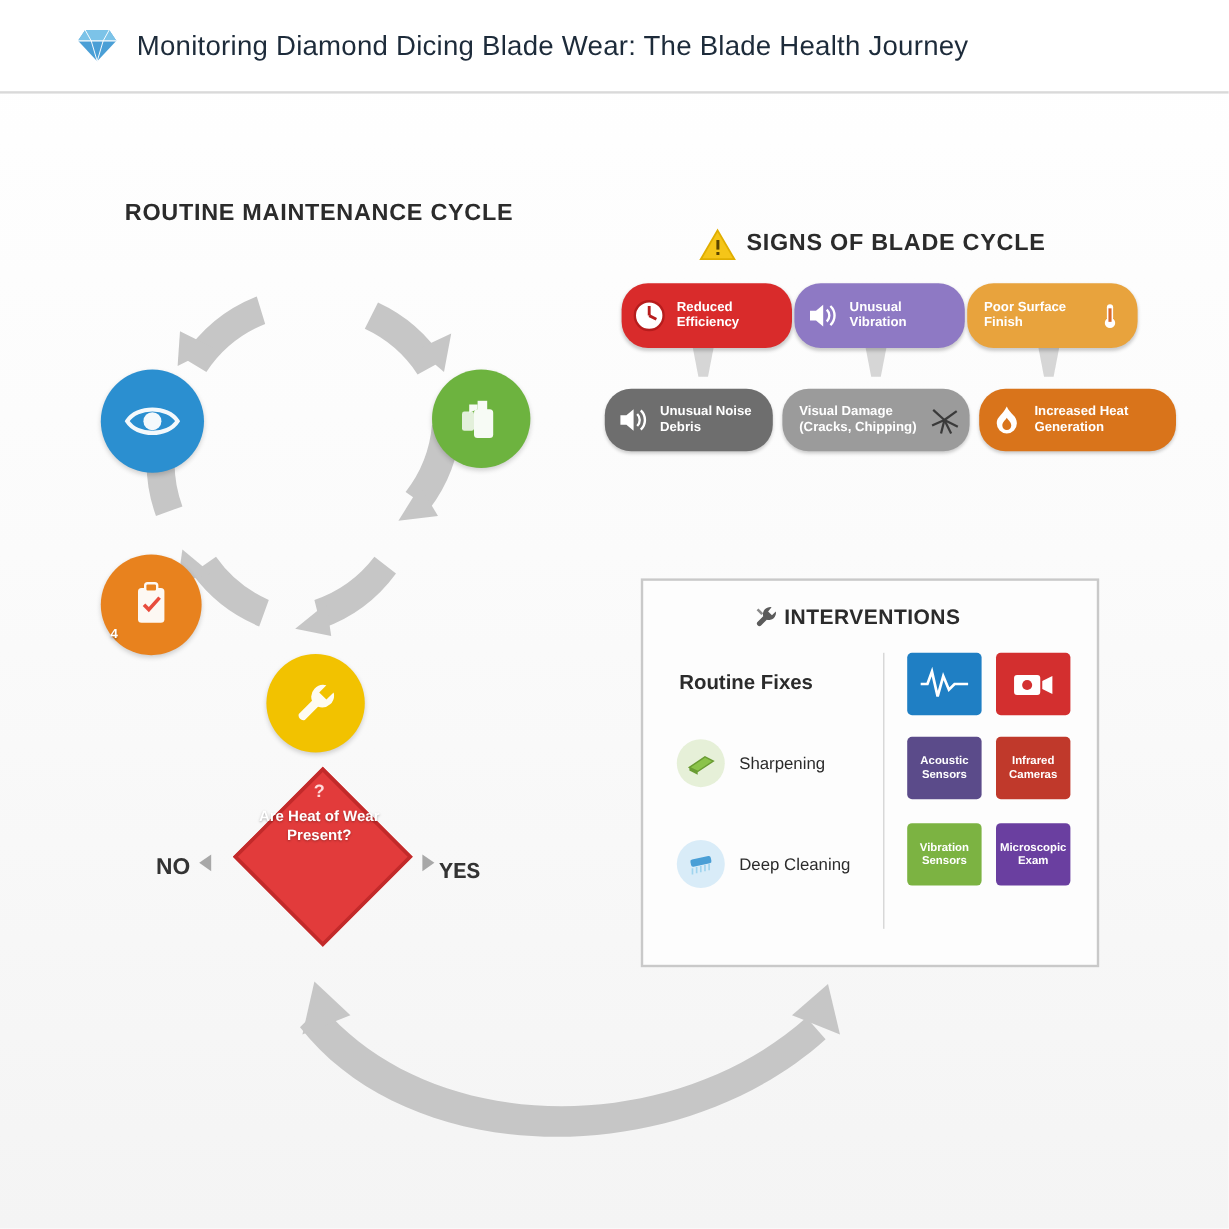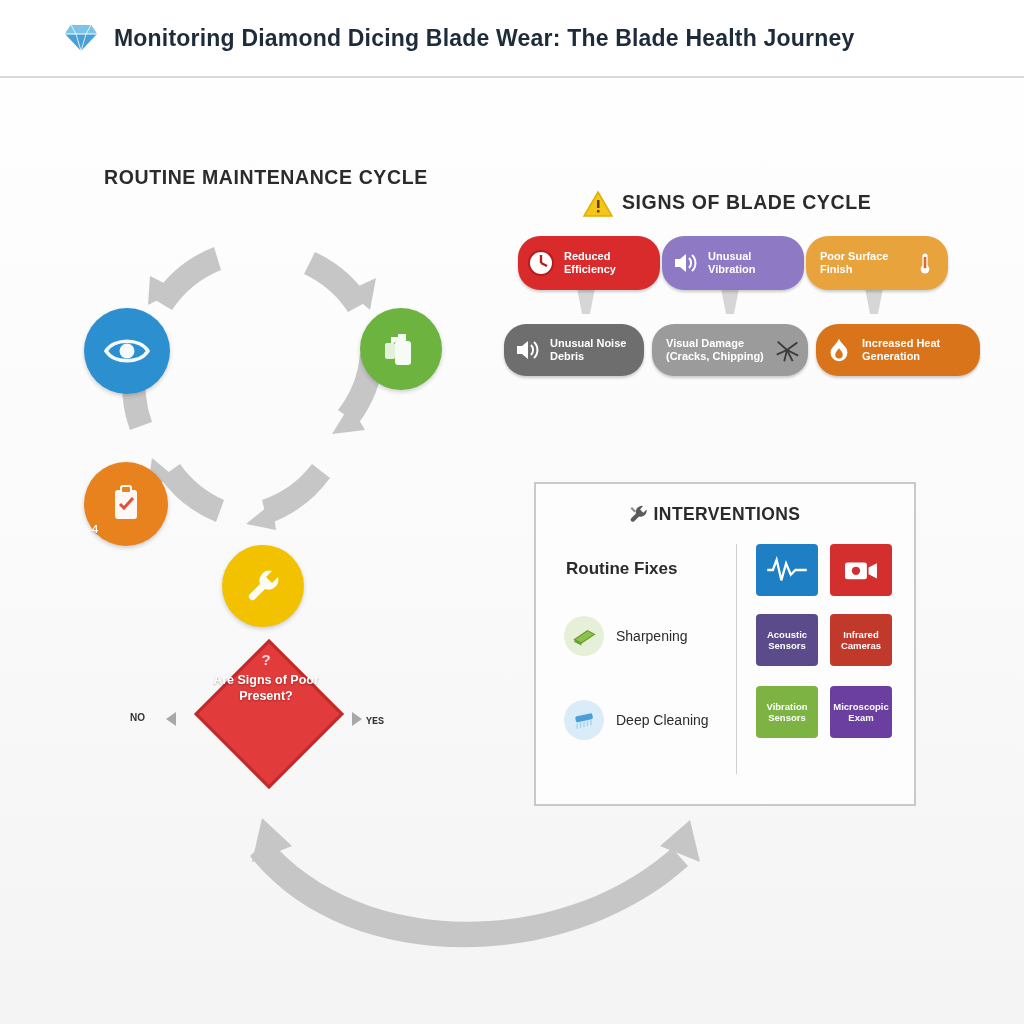--- a/index.html
+++ b/index.html
@@ -34,21 +34,21 @@
     padding-left: 64px;
     box-sizing: border-box;
   }
   .header .diamond-icon {
     width: 34px; height: 30px;
     margin-right: 16px;
     flex: none;
   }
   .header-title {
     font-size: 23px;
-    font-weight: bold;
+    font-weight: normal;
     color: #1d2b3a;
     letter-spacing: .2px;
     white-space: nowrap;
   }
 
   
   .section-title {
     position: absolute;
     font-size: 19.5px;
     font-weight: bold;
@@ -116,21 +116,21 @@
     left: 0; top: 6px;
     width: 132px;
     text-align: center;
     font-size: 15px;
     color: #ffd9d9;
     font-weight: bold;
     z-index: 4;
   }
   .branch-label {
     position: absolute;
-    font-size: 10px;
+    font-size: 19px;
     font-weight: bold;
     color: #333;
     text-align: center;
   }
 
   
   #signs {
     position: absolute;
     left: 500px; top: 228px;
     width: 480px; height: 180px;
@@ -305,21 +305,21 @@
         <path d="M4,25 C12,12 38,12 46,25 C38,38 12,38 4,25 Z" fill="none" stroke="#ffffff" stroke-width="3.5"></path>
         <circle cx="25" cy="25" r="7.5" fill="#ffffff"></circle>
       </svg>
       <span class="nlabel"></span>
     </div>
   </div>
 
   <div id="decision">
     <div class="dshape"></div>
     <div class="qmark">?</div>
-    <div class="dtext">Are Signs of Poor Present?</div>
+    <div class="dtext">Are Heat of Wear Present?</div>
   </div>
   <div class="branch-label" style="left:130px; top:712px;">NO</div>
   <div class="branch-label" style="left:366px; top:716px;font-family:Liberation Mono, monospace;">YES</div>
 
   <svg class="arrow-svg" width="1024" height="1024">
     <g fill="#a8a8a8">
       <polygon points="176,712 166,719 176,726"></polygon>
       <polygon points="352,712 362,719 352,726"></polygon>
     </g>
 

